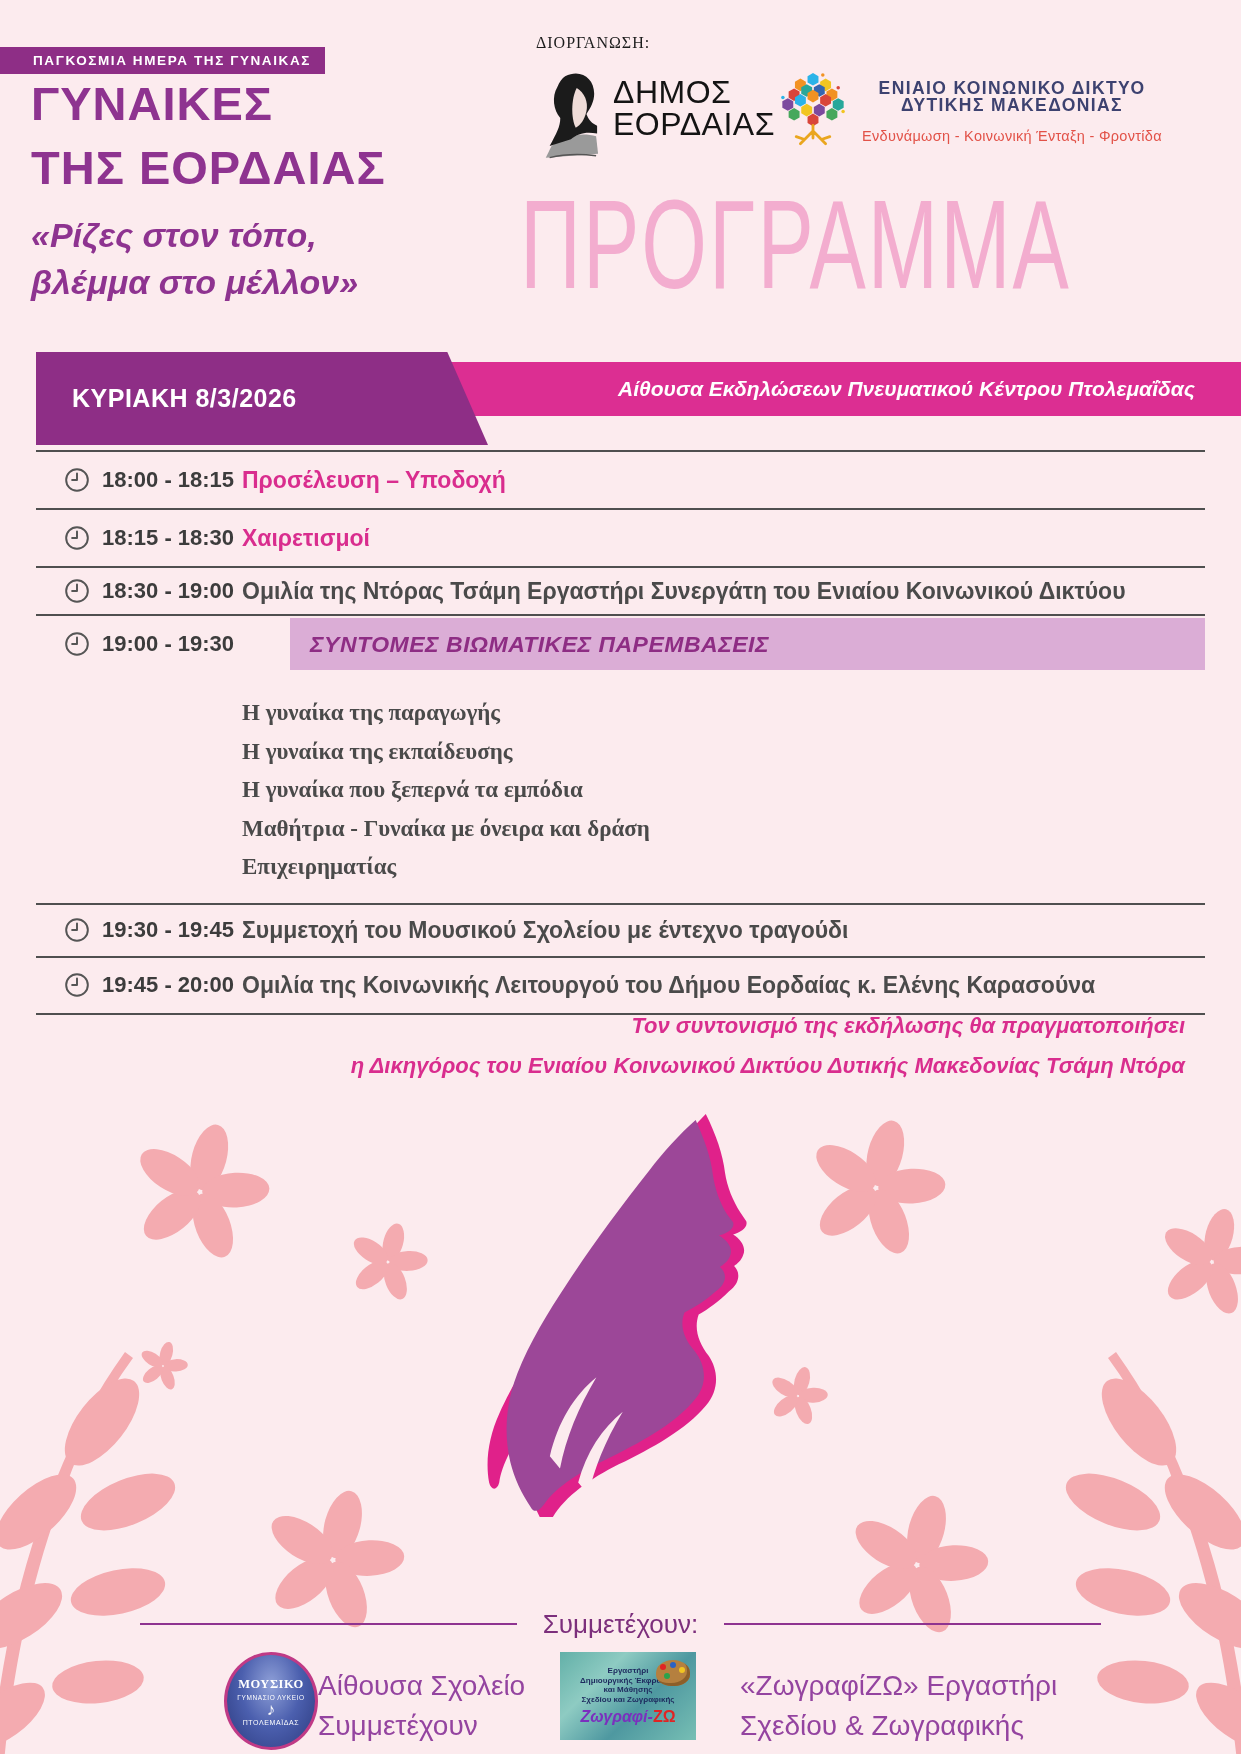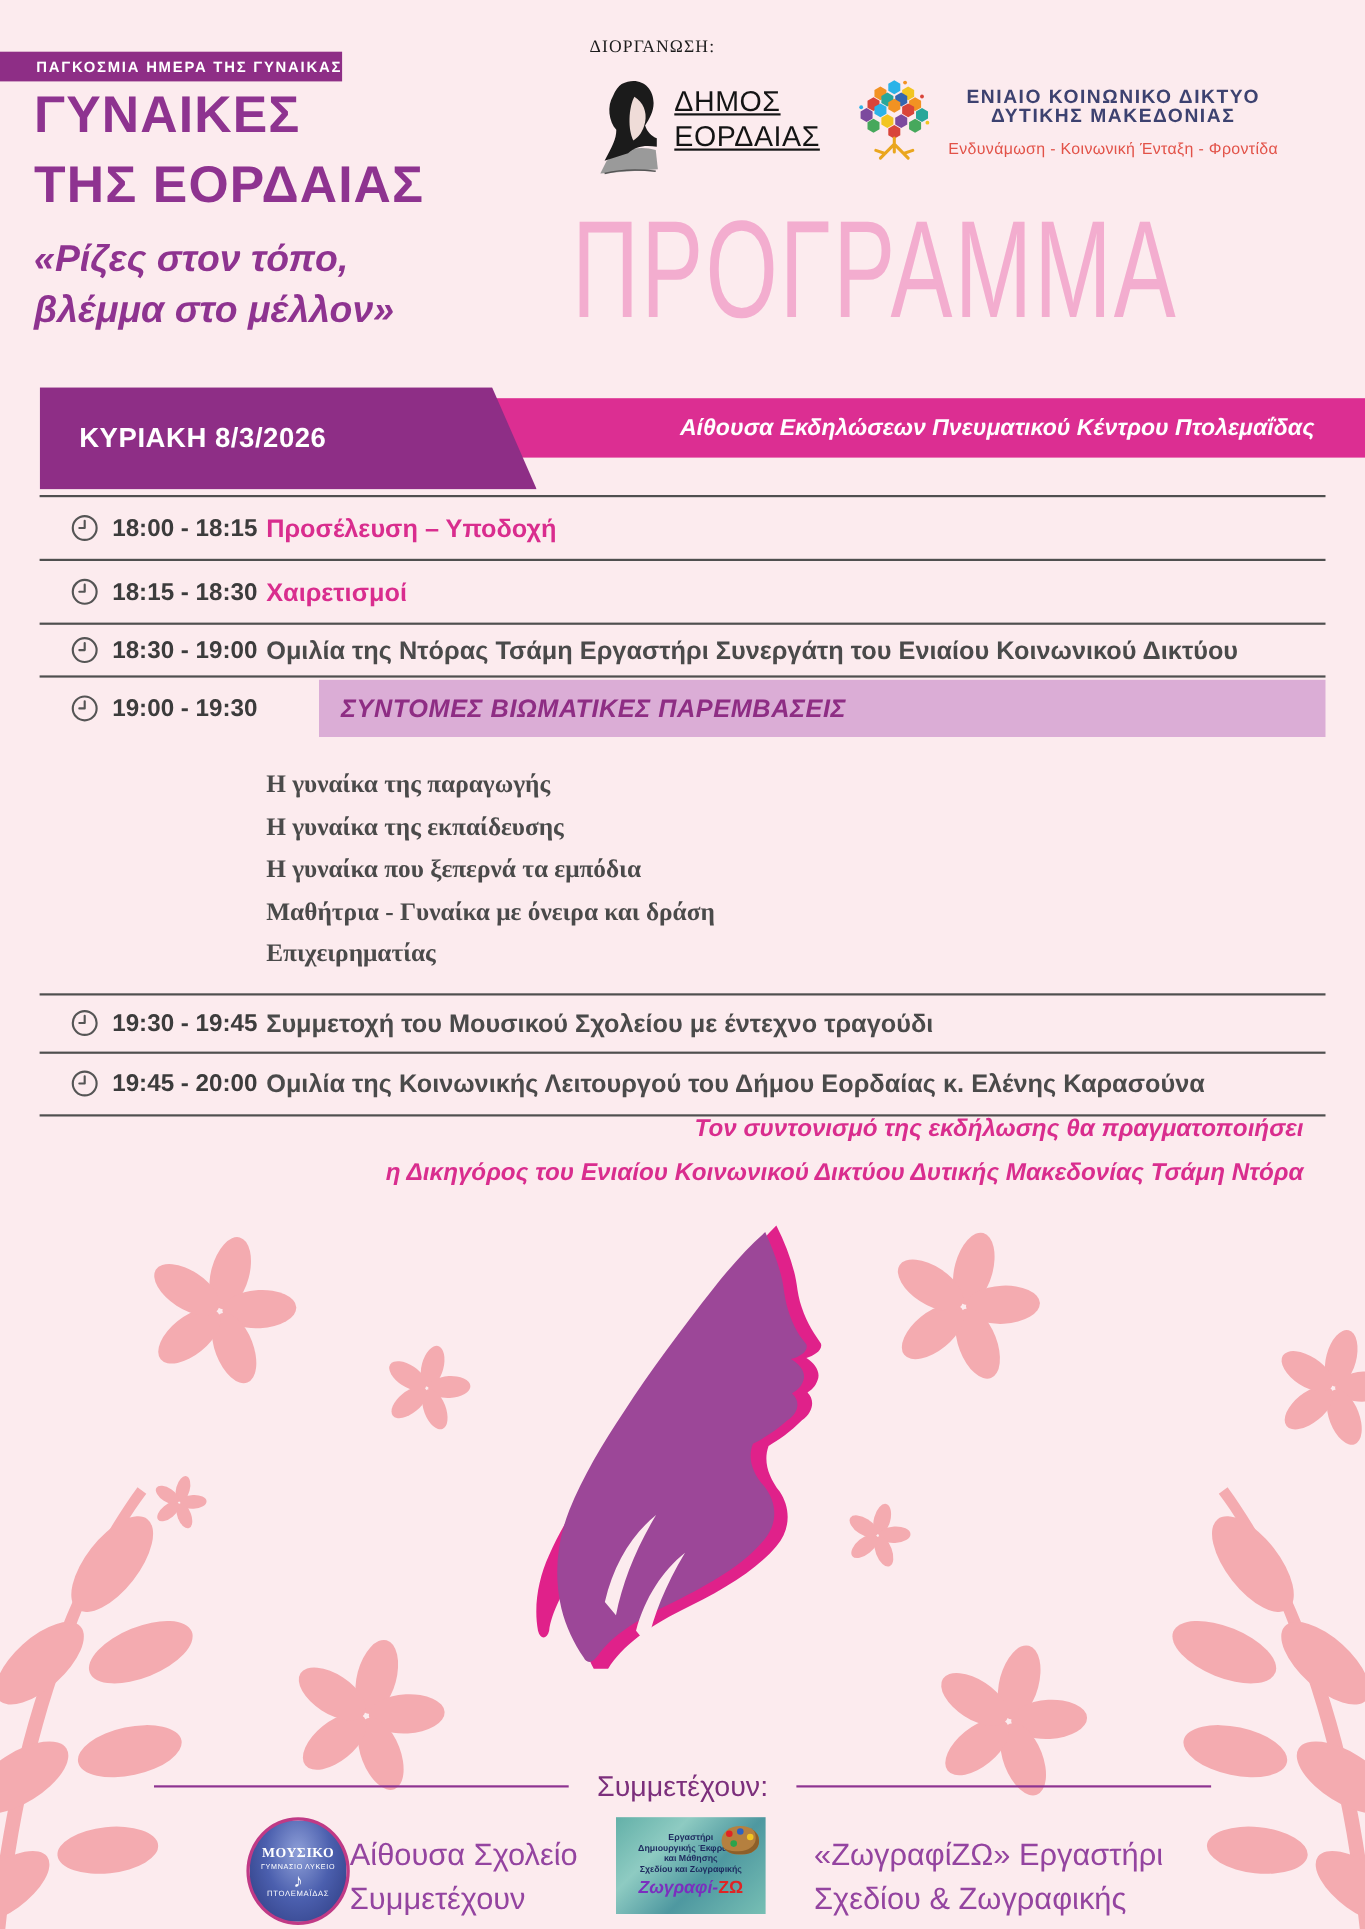--- a/index.html
+++ b/index.html
@@ -7,32 +7,32 @@
         background:#fcebee;font-family:"Liberation Sans",sans-serif;}
   .abs{position:absolute;}
   svg{display:block;}
 
   
   #decor{position:absolute;inset:0;z-index:0;}
 
   
   .eyebrow{left:0;top:47px;height:27px;background:#8e2e86;color:#fff;
            font-size:13.5px;font-weight:700;letter-spacing:1.6px;
-           line-height:27px;padding:0 0 0 33px;z-index:2;}
+           line-height:27px;padding:0 14px 0 33px;z-index:2;}
   .title{left:31px;top:72px;color:#8e3390;font-size:47px;font-weight:700;
          line-height:64px;letter-spacing:1px;z-index:2;}
   .subtitle{left:31px;top:212px;color:#8e3390;font-size:34px;font-weight:700;
             font-style:italic;line-height:47px;z-index:2;}
 
   
   .org-label{left:536px;top:34px;font-family:"Liberation Serif",serif;
              font-size:16px;color:#1c1c1c;letter-spacing:1px;z-index:2;}
   .muni-logo{left:538px;top:68px;z-index:2;}
-  .muni-name{left:613px;top:76px;color:#141414;font-size:26px;line-height:32px;
-             letter-spacing:.5px;z-index:2;text-decoration:underline;}
+  .muni-name{left:613px;top:76px;color:#141414;font-size:32px;line-height:32px;
+             letter-spacing:.5px;z-index:2;}
   .net-logo{left:778px;top:70px;z-index:2;}
   .net-text{left:862px;top:80px;width:300px;text-align:center;z-index:2;}
   .net-l1,.net-l2{color:#3d4270;font-size:17.5px;font-weight:700;letter-spacing:1.4px;line-height:17px;}
   .net-tag{color:#e25248;font-size:14.5px;margin-top:14px;letter-spacing:.3px;}
 
   .program{left:520px;top:172px;color:#f3adcf;font-size:126px;font-weight:400;
            letter-spacing:3px;transform:scaleX(.67);transform-origin:left top;
            white-space:nowrap;z-index:2;}
 
   

